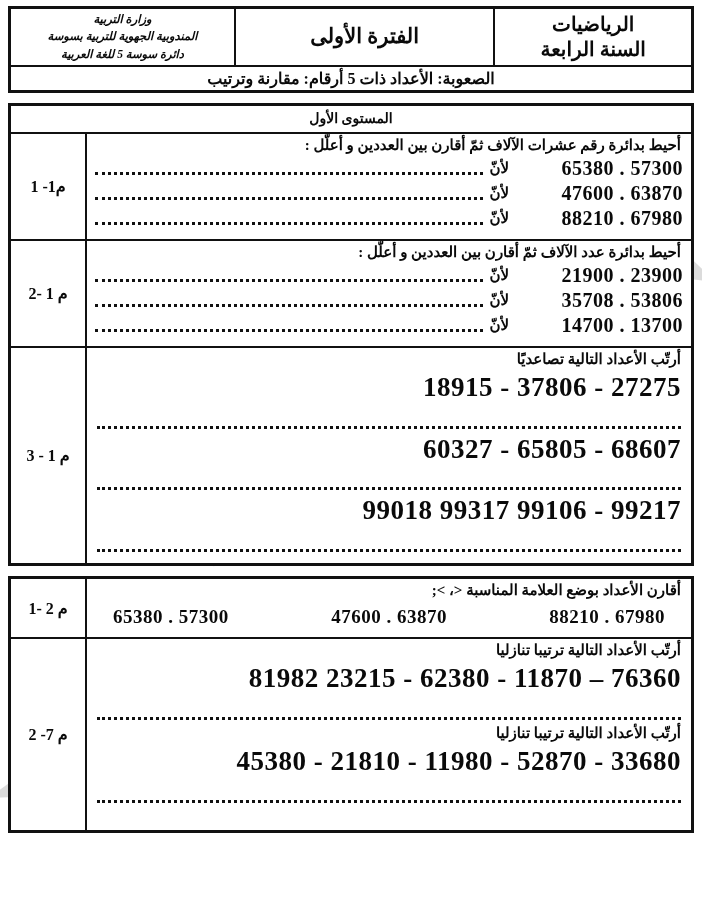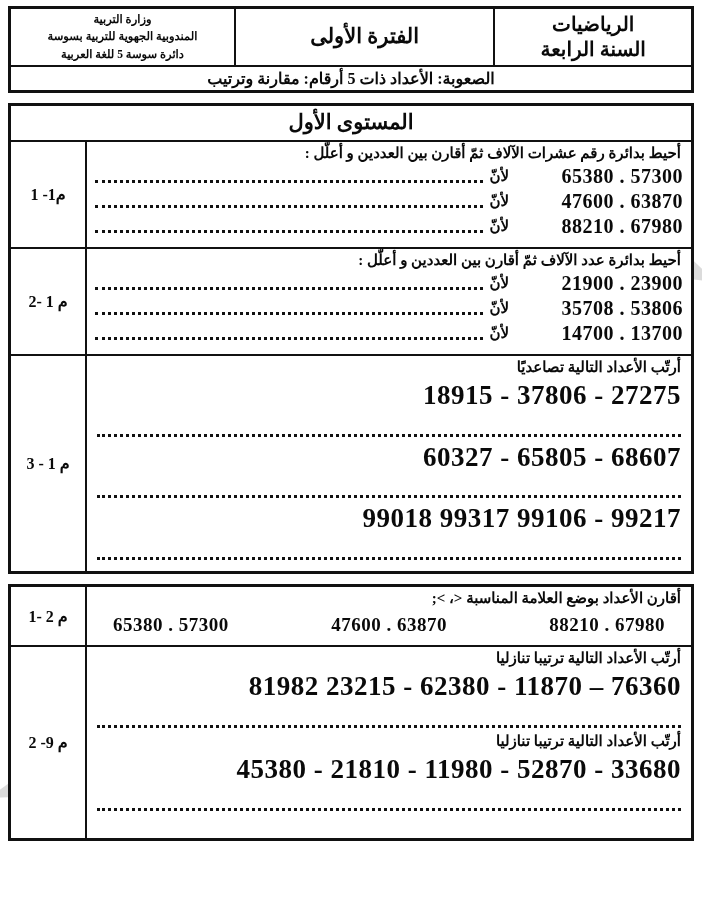--- a/index.html
+++ b/index.html
@@ -94,20 +94,21 @@
   .cell-term {
     width: 38%;
     font-size: 21px;
     font-weight: bold;
   }
   .cell-ministry {
     width: 33%;
     font-size: 11.5px;
     font-weight: bold;
     line-height: 1.5;
+    font-style: italic;
   }
   .cell-difficulty {
     font-size: 16px;
     font-weight: bold;
     padding: 3px 4px;
     margin-top: 40px;
   }
 
   
   .level-block {
@@ -116,21 +117,21 @@
     position: relative;
     z-index: 2;
   }
   .level-block td {
     border: 2px solid #111;
     background: #fff;
     vertical-align: middle;
   }
   .level-title {
     text-align: center;
-    font-size: 21px;
+    font-size: 14px;
     font-weight: bold;
     padding: 4px 0 5px 0;
     background: #fff;
   }
   .ex-label {
     width: 72px;
     text-align: center;
     font-size: 16px;
     font-weight: bold;
     font-family: "Liberation Serif", serif;
@@ -317,18 +318,18 @@
     <tr>
       <td class="ex-body">
         <div class="prompt">أرتّب الأعداد التالية ترتيبا تنازليا</div>
         <div class="nums">81982   23215  -  62380  -  11870 – 76360</div>
         <div class="dots-full"></div>
         <div class="prompt">أرتّب الأعداد التالية ترتيبا تنازليا</div>
         <div class="nums">45380 - 21810 - 11980 - 52870 - 33680</div>
         <div class="dots-full"></div>
         <div style="height:16px"></div>
       </td>
-      <td class="ex-label">م 9- 2</td>
+      <td class="ex-label">م 7- 2</td>
     </tr>
   </tbody>
     </table>
 
 </div>
 
 </body></html>

